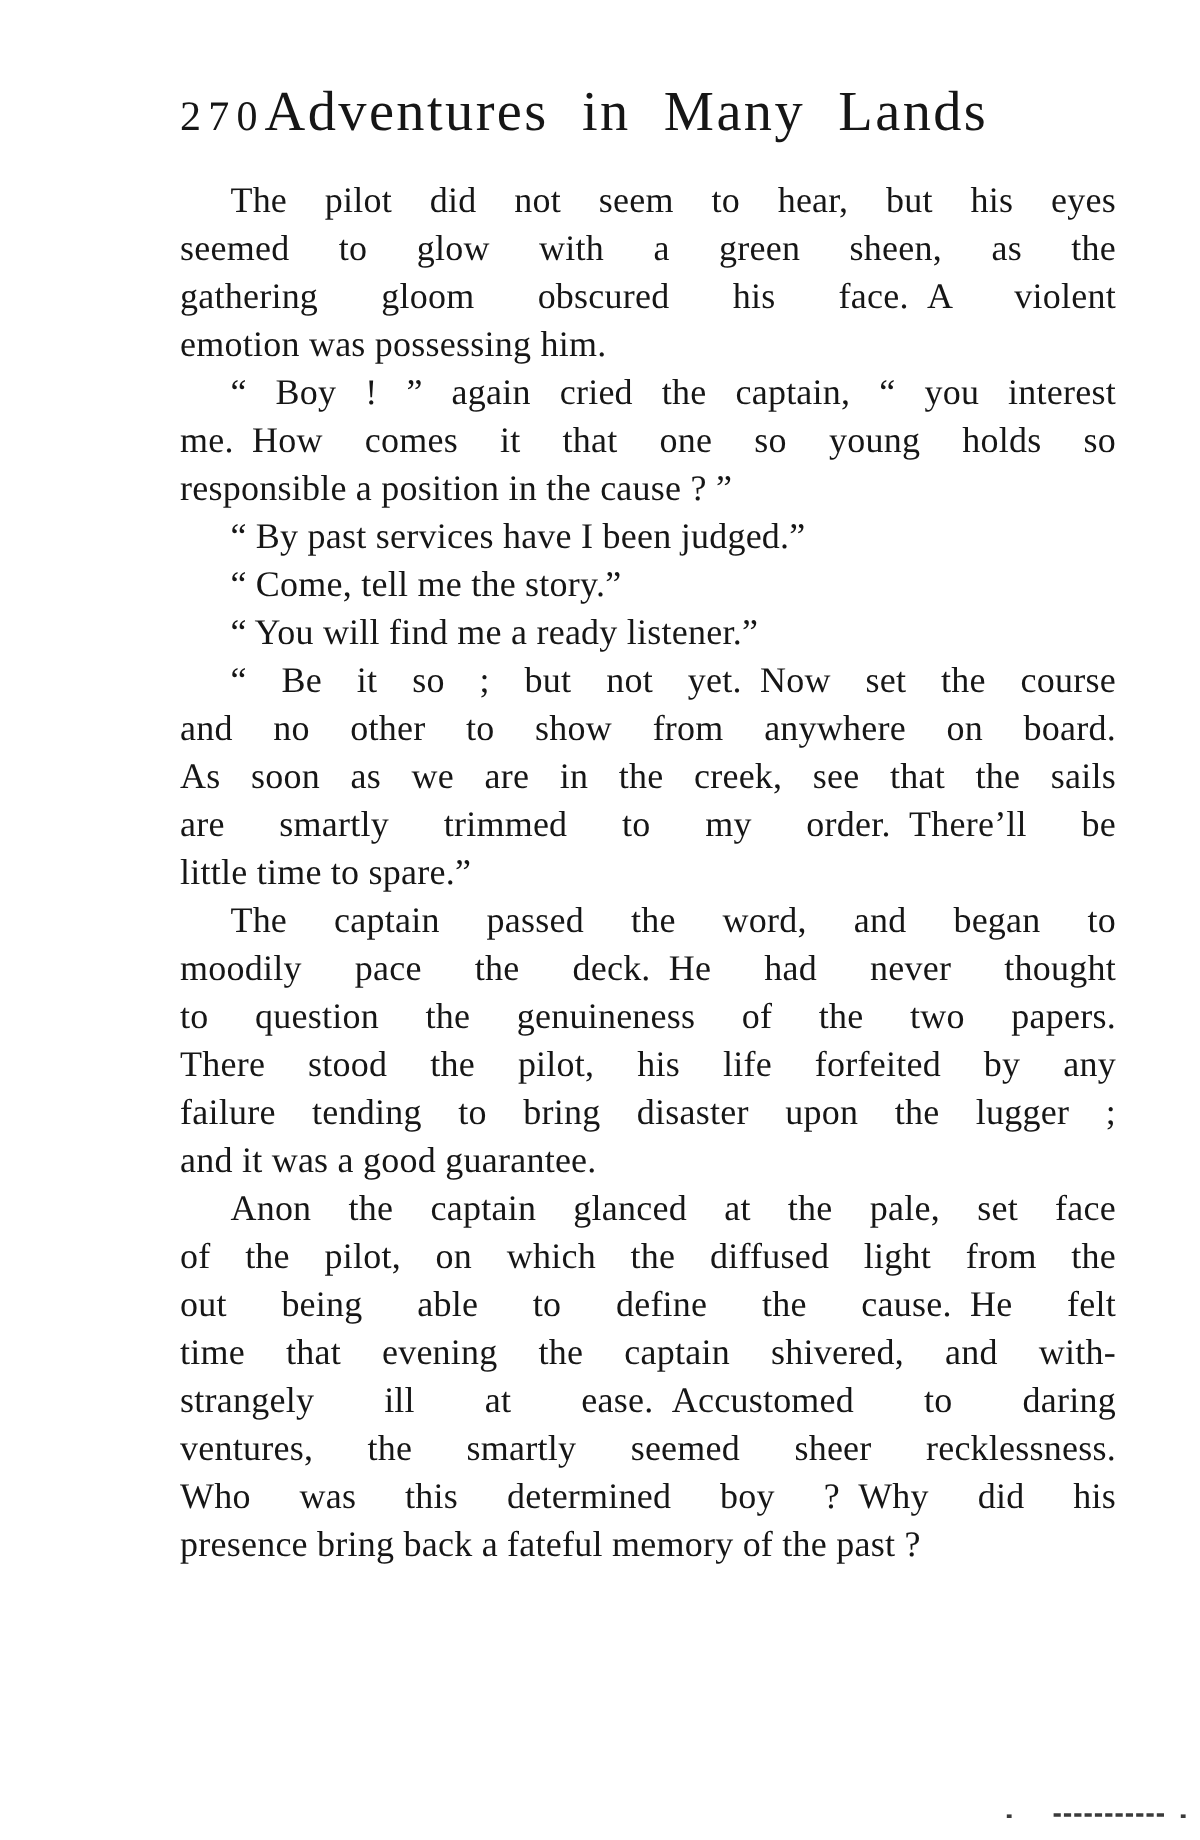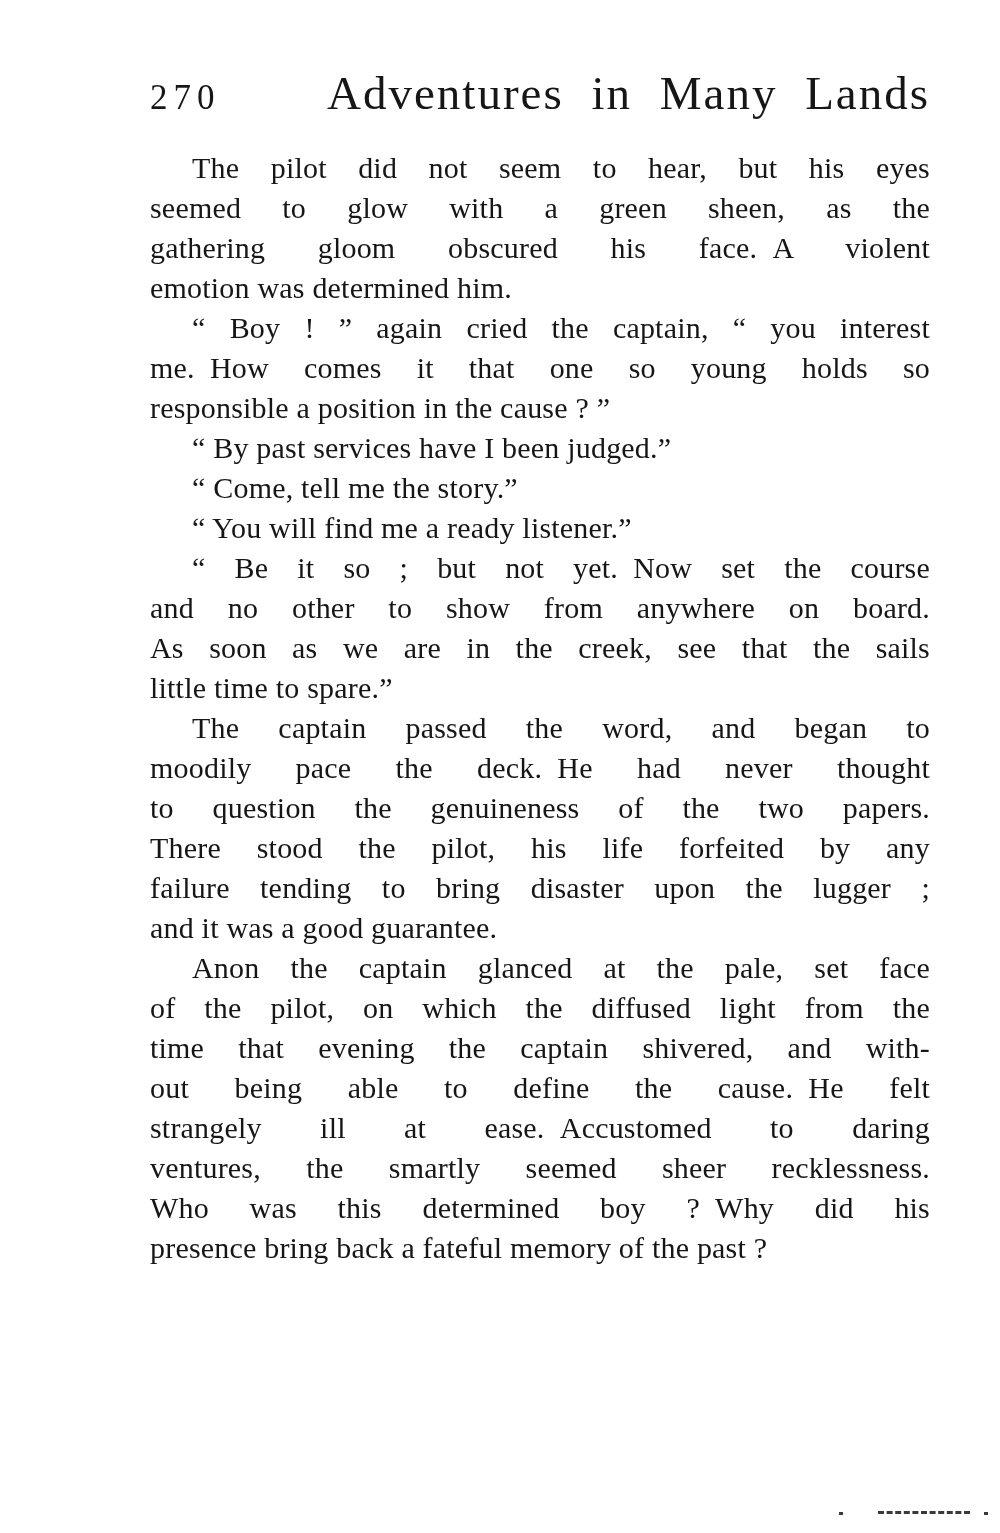--- a/index.html
+++ b/index.html
@@ -30,21 +30,21 @@
     height:58px;
     margin-bottom:24px;
   }
   .page-number{
     font-size:35px;
     letter-spacing:6px;
     flex:0 0 auto;
   }
   .running-title{
     flex:1 1 auto;
-    text-align:right;
+    text-align:left;
     font-size:47px;
     letter-spacing:2px;
     word-spacing:14px;
     white-space:nowrap;
   }
   .body-text{
     font-size:30px;
     line-height:40px;
     letter-spacing:0.2px;
   }
@@ -81,41 +81,42 @@
 
     <div class="header">
       <span class="page-number">270</span>
       <span class="running-title">Adventures in Many Lands</span>
     </div>
 
     <div class="body-text">
       <div class="line indent">The pilot did not seem to hear, but his eyes</div>
       <div class="line">seemed to glow with a green sheen, as the</div>
       <div class="line">gathering gloom obscured his face. A violent</div>
-      <div class="line end">emotion was determined him.</div>
+      <div class="line end">emotion was possessing him.</div>
       <div class="line indent">“ Boy ! ” again cried the captain, “ you interest</div>
       <div class="line">me. How comes it that one so young holds so</div>
       <div class="line end">responsible a position in the cause ? ”</div>
       <div class="line indent end">“ By past services have I been judged.”</div>
       <div class="line indent end">“ Come, tell me the story.”</div>
       <div class="line indent end">“ You will find me a ready listener.”</div>
       <div class="line indent">“ Be it so ; but not yet. Now set the course</div>
       <div class="line">and no other to show from anywhere on board.</div>
       <div class="line">As soon as we are in the creek, see that the sails</div>
+      <div class="line">are smartly trimmed to my order. There’ll be</div>
       <div class="line end">little time to spare.”</div>
       <div class="line indent">The captain passed the word, and began to</div>
       <div class="line">moodily pace the deck. He had never thought</div>
       <div class="line">to question the genuineness of the two papers.</div>
       <div class="line">There stood the pilot, his life forfeited by any</div>
       <div class="line">failure tending to bring disaster upon the lugger ;</div>
       <div class="line end">and it was a good guarantee.</div>
       <div class="line indent">Anon the captain glanced at the pale, set face</div>
       <div class="line">of the pilot, on which the diffused light from the</div>
+      <div class="line">out being able to define the cause. He felt</div>
       <div class="line">time that evening the captain shivered, and with-</div>
-      <div class="line">out being able to define the cause. He felt</div>
       <div class="line">strangely ill at ease. Accustomed to daring</div>
       <div class="line">ventures, the smartly seemed sheer recklessness.</div>
       <div class="line">Who was this determined boy ? Why did his</div>
       <div class="line end">presence bring back a fateful memory of the past ?</div>
     </div>
 
   </div>
 
   <div class="scan-artifact"></div>
   <div class="scan-dot left"></div>

